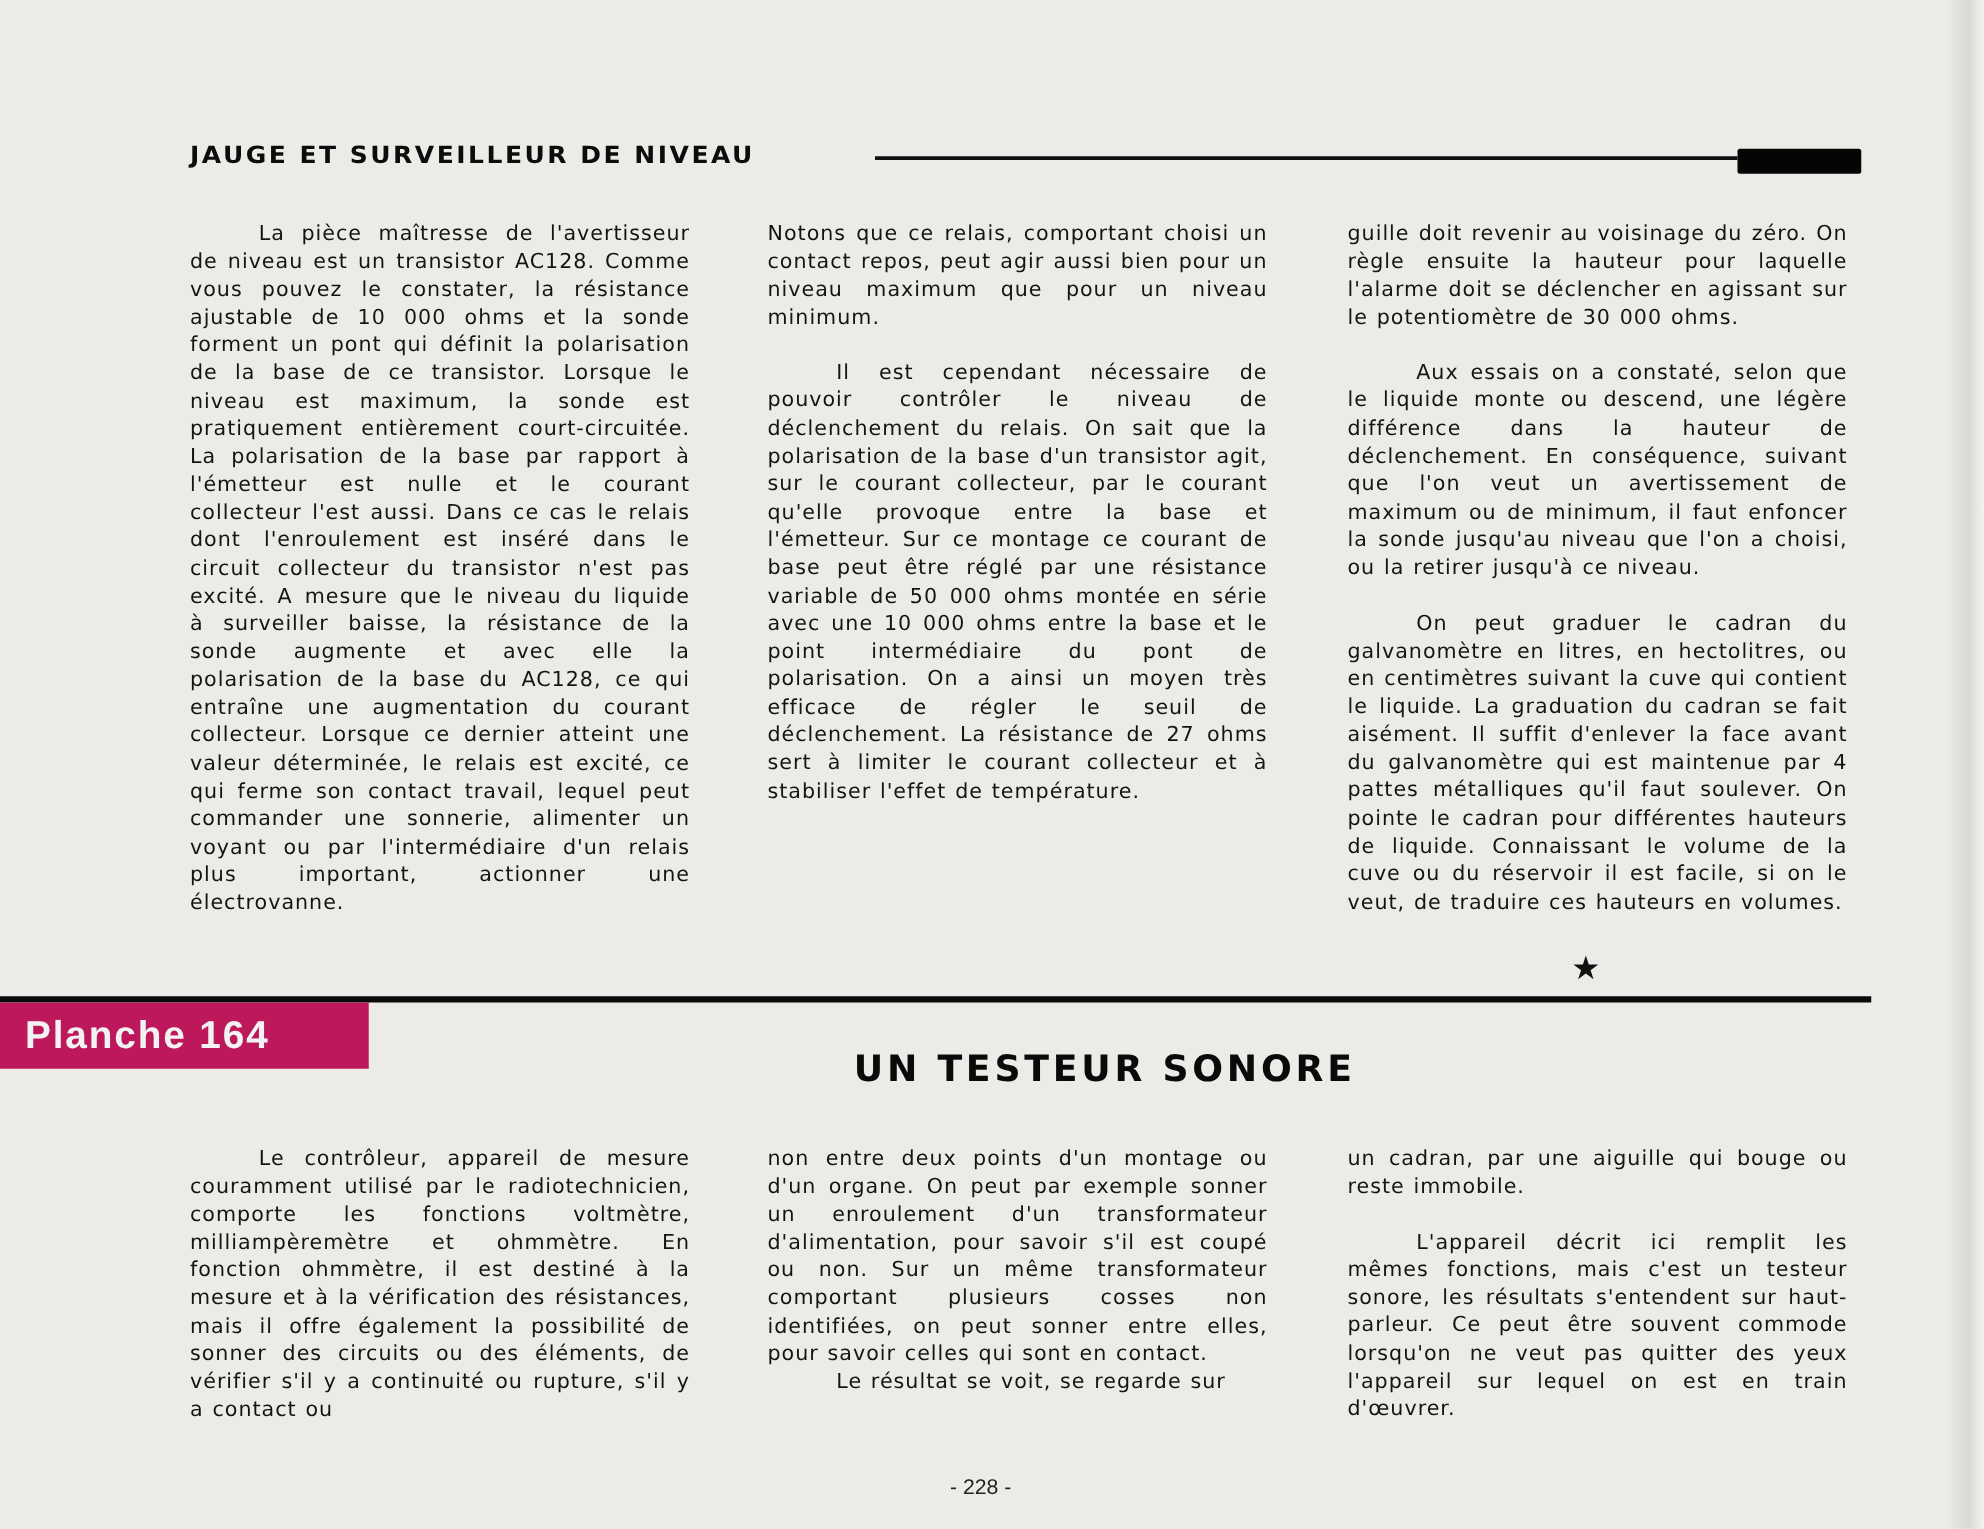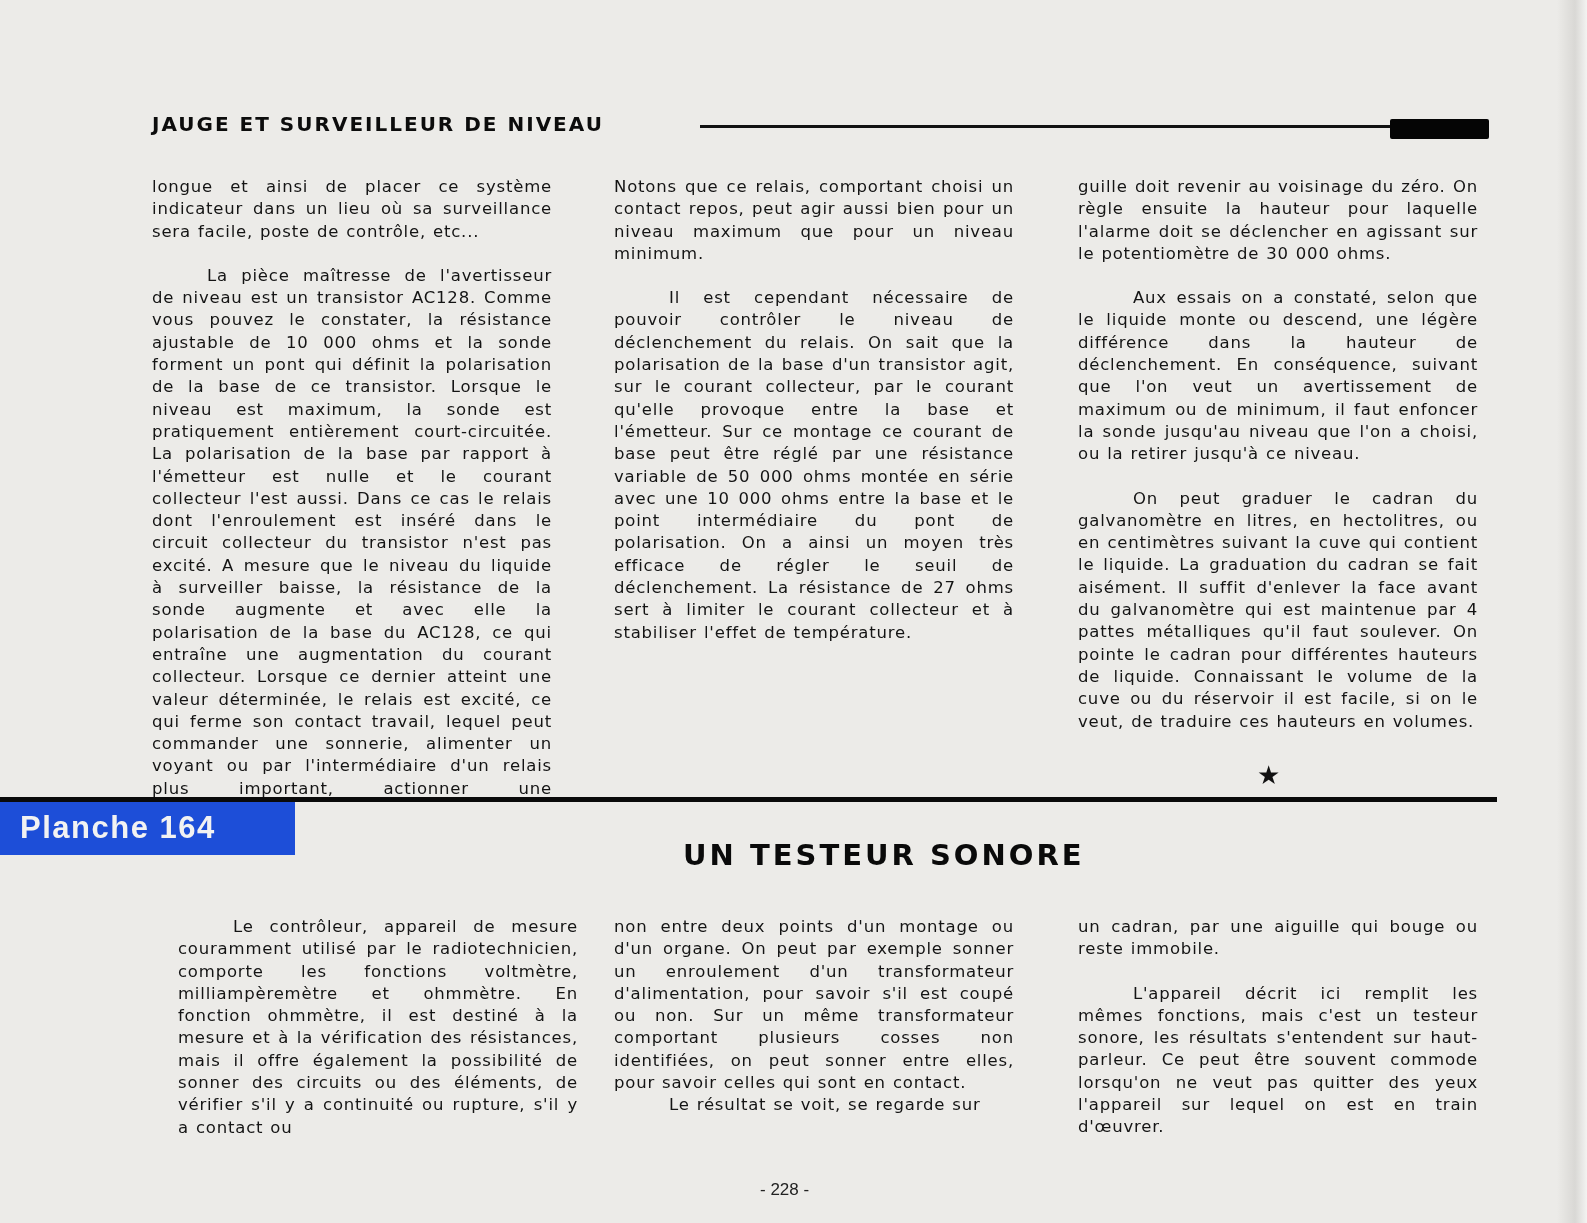--- a/index.html
+++ b/index.html
@@ -37,21 +37,21 @@
     .col p { margin: 0 0 22px 0; }
     .col p.indent { text-indent: 55px; }
     .col p.tight { margin-bottom: 0; }
     .star {
       position: absolute; left: 1257px; top: 760px; font-size: 26px; color: #111;
     }
     .divider {
       position: absolute; left: 0; top: 797px; width: 1497px; height: 5px; background: #0a0a0a;
     }
     .planche {
-      position: absolute; left: 0; top: 802px; width: 295px; height: 53px; background: #1d4ed8;
+      position: absolute; left: 0; top: 802px; width: 295px; height: 53px; background: #be185d;
     }
     .planche span {
       position: absolute; left: 20px; top: 8px; color: #f2f2f2;
       font-family: "Liberation Sans", sans-serif; font-weight: bold; font-size: 31px; letter-spacing: 1.5px;
     }
     .section-title {
       position: absolute; left: 683px; top: 838px;
       font-family: "DejaVu Sans", sans-serif; font-weight: bold;
       font-size: 29px; letter-spacing: 3px; color: #0a0a0a; white-space: nowrap; text-align: center;
     }
@@ -64,21 +64,20 @@
 
 <div class="page-edge"></div>
 
 <div class="top-header">
   <span class="title">JAUGE ET SURVEILLEUR DE NIVEAU</span>
   <div class="rule"></div>
   <div class="block"></div>
 </div>
 
 <div class="col" style="left:152px; top:176px;">
-  <p>longue et ainsi de placer ce système indicateur dans un lieu où sa surveillance sera facile, poste de contrôle, etc...</p>
   <p class="indent tight">La pièce maîtresse de l'avertisseur de niveau est un transistor AC128. Comme vous pouvez le constater, la résistance ajustable de 10 000 ohms et la sonde forment un pont qui définit la polarisation de la base de ce transistor. Lorsque le niveau est maximum, la sonde est pratiquement entièrement court-circuitée. La polarisation de la base par rapport à l'émetteur est nulle et le courant collecteur l'est aussi. Dans ce cas le relais dont l'enroulement est inséré dans le circuit collecteur du transistor n'est pas excité. A mesure que le niveau du liquide à surveiller baisse, la résistance de la sonde augmente et avec elle la polarisation de la base du AC128, ce qui entraîne une augmentation du courant collecteur. Lorsque ce dernier atteint une valeur déterminée, le relais est excité, ce qui ferme son contact travail, lequel peut commander une sonnerie, alimenter un voyant ou par l'intermédiaire d'un relais plus important, actionner une électrovanne.</p>
 </div>
 
 <div class="col" style="left:614px; top:176px;">
   <p>Notons que ce relais, comportant choisi un contact repos, peut agir aussi bien pour un niveau maximum que pour un niveau minimum.</p>
   <p class="indent">Il est cependant nécessaire de pouvoir contrôler le niveau de déclenchement du relais. On sait que la polarisation de la base d'un transistor agit, sur le courant collecteur, par le courant qu'elle provoque entre la base et l'émetteur. Sur ce montage ce courant de base peut être réglé par une résistance variable de 50 000 ohms montée en série avec une 10 000 ohms entre la base et le point intermédiaire du pont de polarisation. On a ainsi un moyen très efficace de régler le seuil de déclenchement. La résistance de 27 ohms sert à limiter le courant collecteur et à stabiliser l'effet de température.</p>
 </div>
 
 <div class="col" style="left:1078px; top:176px;">
   <p>guille doit revenir au voisinage du zéro. On règle ensuite la hauteur pour laquelle l'alarme doit se déclencher en agissant sur le potentiomètre de 30 000 ohms.</p>
@@ -89,21 +88,21 @@
 <span class="star">★</span>
 
 <div class="divider"></div>
 
 <div class="planche">
   <span>Planche 164</span>
 </div>
 
 <div class="section-title">UN TESTEUR SONORE</div>
 
-<div class="col" style="left:152px; top:916px;margin-left:26px;">
+<div class="col" style="left:152px; top:916px;">
   <p class="indent tight">Le contrôleur, appareil de mesure couramment utilisé par le radiotechnicien, comporte les fonctions voltmètre, milliampèremètre et ohmmètre. En fonction ohmmètre, il est destiné à la mesure et à la vérification des résistances, mais il offre également la possibilité de sonner des circuits ou des éléments, de vérifier s'il y a continuité ou rupture, s'il y a contact ou</p>
 </div>
 
 <div class="col" style="left:614px; top:916px;">
   <p style="margin-bottom:0;">non entre deux points d'un montage ou d'un organe. On peut par exemple sonner un enroulement d'un transformateur d'alimentation, pour savoir s'il est coupé ou non. Sur un même transformateur comportant plusieurs cosses non identifiées, on peut sonner entre elles, pour savoir celles qui sont en contact.</p>
   <p class="indent tight">Le résultat se voit, se regarde sur</p>
 </div>
 
 <div class="col" style="left:1078px; top:916px;">
   <p>un cadran, par une aiguille qui bouge ou reste immobile.</p>

